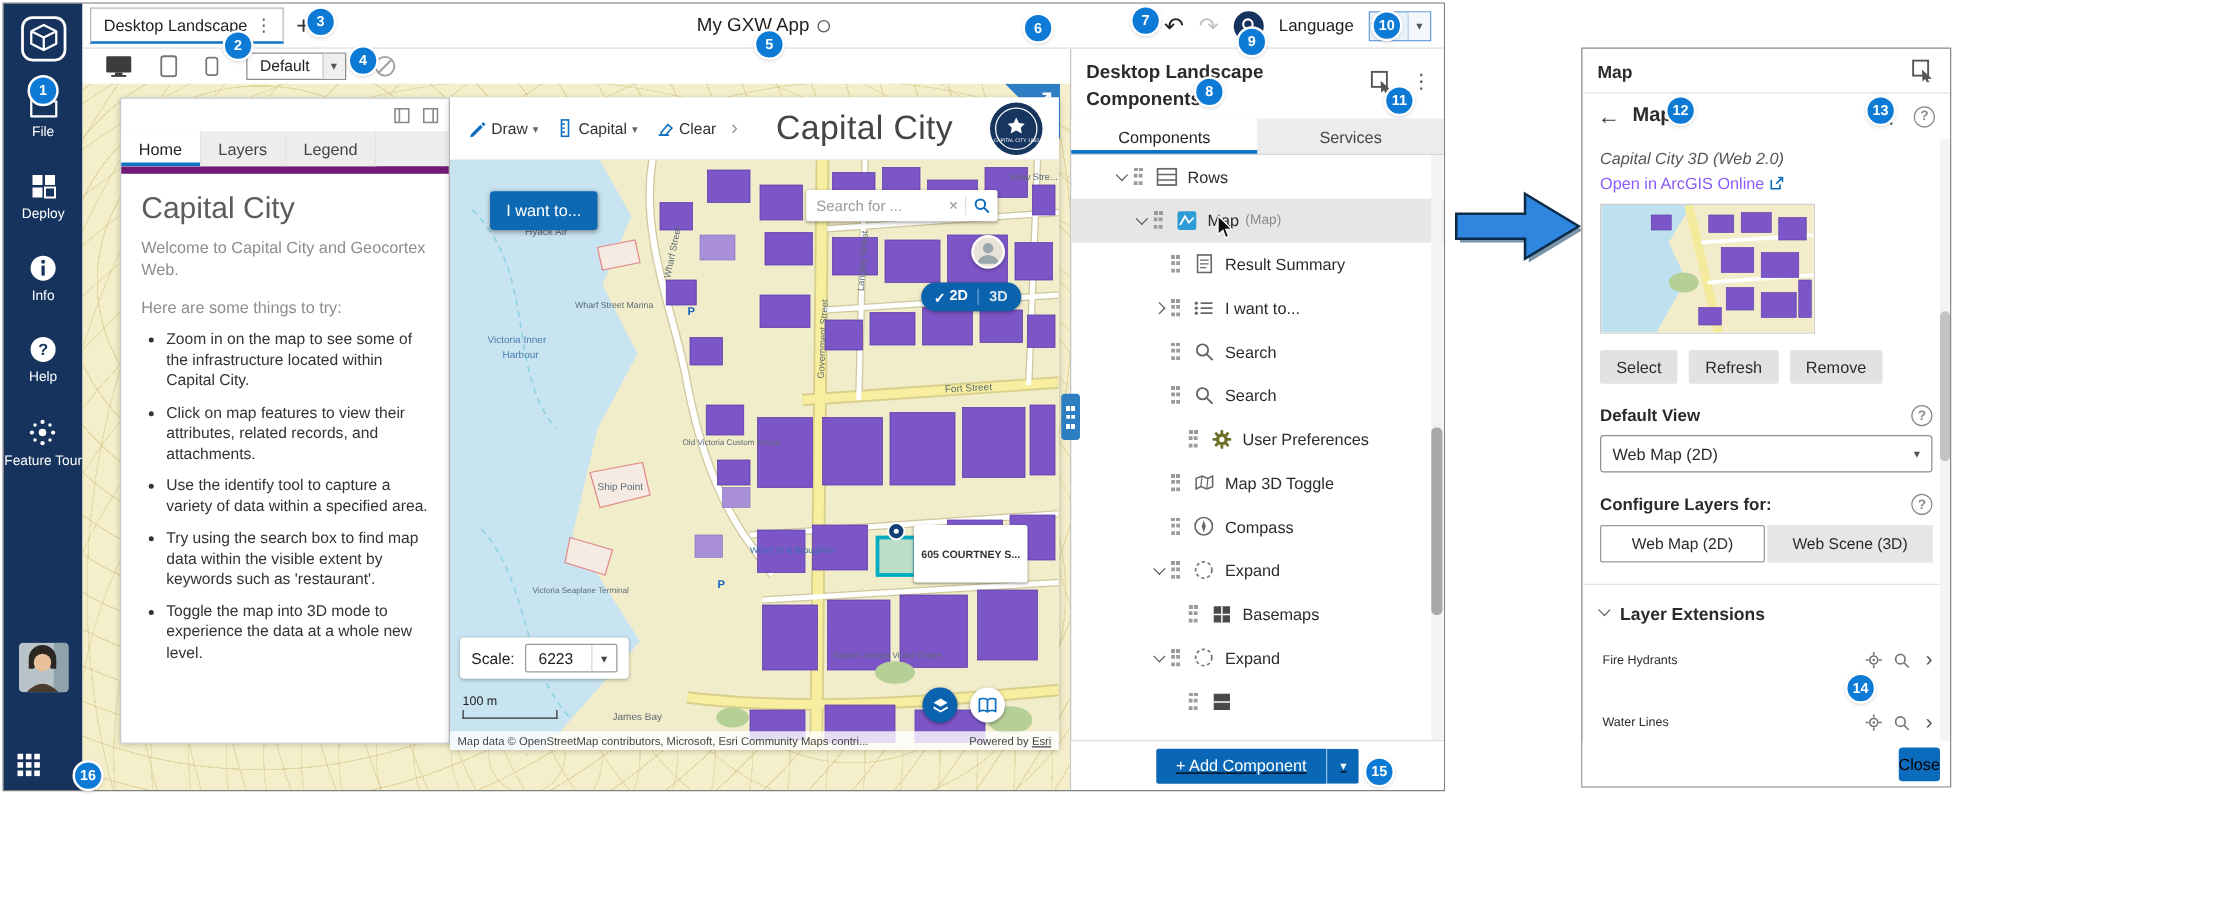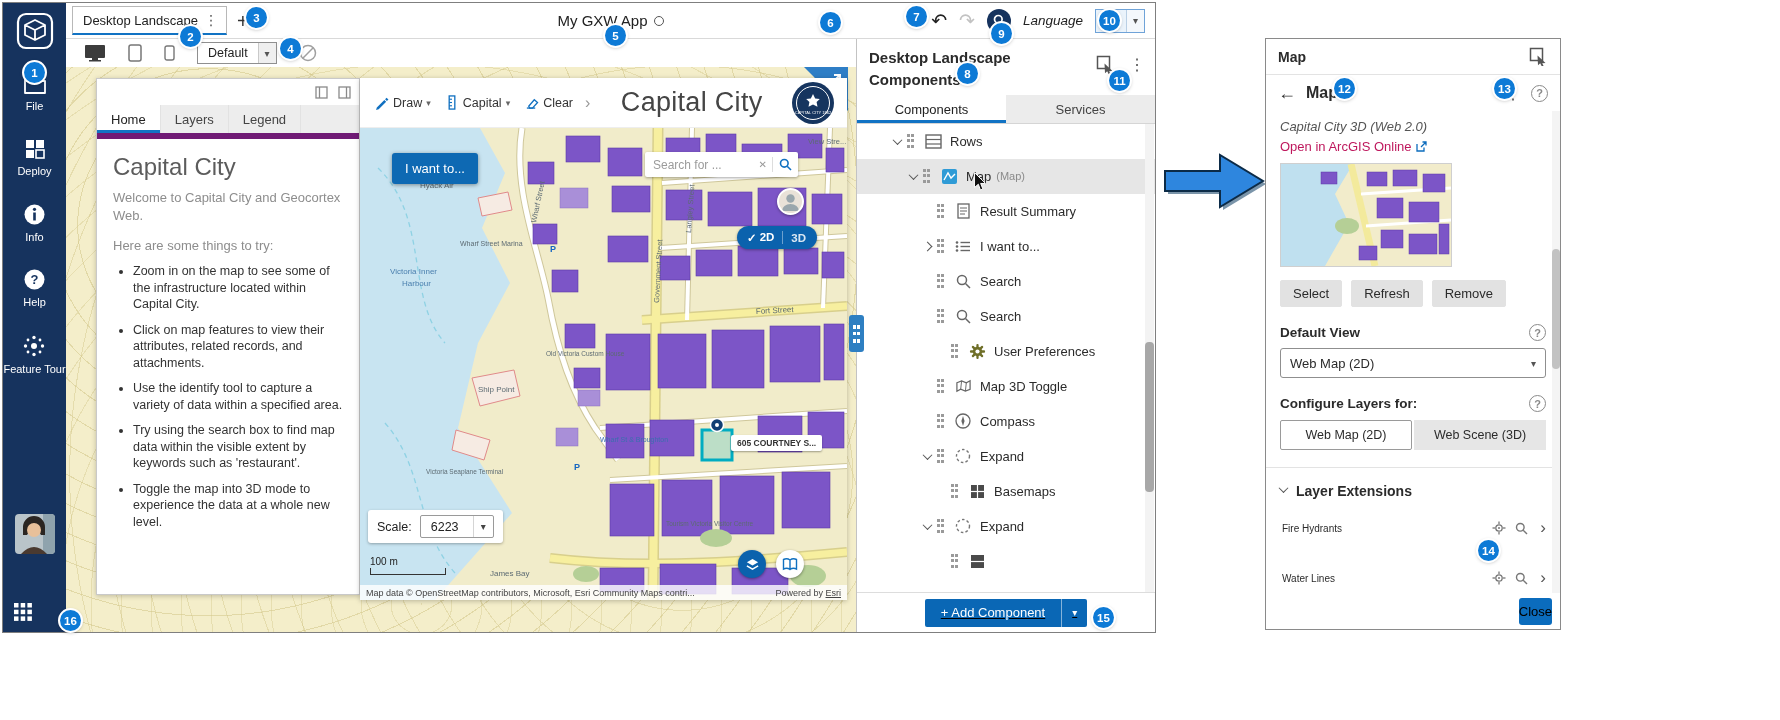--- a/index.html
+++ b/index.html
@@ -20,21 +20,21 @@
   .topbar { height:36px; border-bottom:1px solid #d9d9d9; display:flex; align-items:center; position:relative; background:#fff; }
   .doc-tab { margin-left:6px; height:29px; border:1px solid #b8b8b8; border-bottom:2px solid #1173c4; display:flex; align-items:center; padding:0 2px 0 10px; font-size:13px; color:#222; background:#fff; }
   .doc-tab .kebab { font-size:14px; color:#555; padding:0 6px; }
   .tab-add { font-size:20px; color:#333; padding:0 10px; line-height:1; cursor:pointer; }
   .app-title-wrap { position:absolute; left:0; right:0; display:flex; justify-content:center; align-items:center; gap:6px; pointer-events:none; }
   .app-title { font-size:15px; color:#222; }
   .mod-ring { width:10px; height:10px; border:1.5px solid #555; border-radius:50%; }
   .topbar-right { margin-left:auto; display:flex; align-items:center; gap:12px; padding-right:10px; z-index:2; }
   .undo { font-size:19px; color:#222; } .redo { font-size:19px; color:#c2c2c2; }
   .search-round { width:24px; height:24px; border-radius:50%; background:#16335e; display:flex; align-items:center; justify-content:center; }
-  .lang-label { font-size:13.5px; color:#222;font-style:italic; }
+  .lang-label { font-size:13.5px; color:#222; }
   .lang-select { height:24px; border:1px solid #6fa3d8; background:#eaf3fb; display:flex; align-items:center; font-size:12.5px; color:#222; }
   .lang-select .val { padding:0 8px; }
   .lang-select .car { width:18px; height:100%; border-left:1px solid #b9cfe4; background:#f4f8fc; display:flex; align-items:center; justify-content:center; color:#555; font-size:10px; }
 
   .content-row { flex:1; display:flex; min-height:0; position:relative; }
   .design-col { flex:1; display:flex; flex-direction:column; min-width:0; position:relative; }
 
   
   .device-row { height:28px; display:flex; align-items:center; gap:0; padding-left:18px; background:#fff; }
   .dev-ic { margin-right:22px; display:flex; align-items:center; }
@@ -79,21 +79,21 @@
   .iwt-btn { position:absolute; left:32px; top:25px; background:#0e69b3; color:#fff; font-size:13px; padding:8px 13px; border-radius:3px; box-shadow:0 1px 4px rgba(0,0,0,.4); }
   .map-search { position:absolute; left:285px; top:24px; width:153px; height:25px; background:#fff; border-radius:2px; box-shadow:0 1px 3px rgba(0,0,0,.35); display:flex; align-items:center; }
   .map-search .ph { flex:1; font-size:12px; color:#9b9b9b; padding-left:8px; }
   .map-search .clr { font-size:10px; color:#999; padding:0 5px; }
   .map-search .sep { width:1px; height:15px; background:#ddd; }
   .map-avatar { position:absolute; left:417px; top:60px; width:27px; height:27px; border-radius:50%; background:#e9e2d8; border:2px solid #fff; box-shadow:0 1px 3px rgba(0,0,0,.35); overflow:hidden; }
   .mode-pill { position:absolute; left:377px; top:98px; height:23px; background:#0b62ad; border-radius:12px; display:flex; align-items:center; box-shadow:0 1px 3px rgba(0,0,0,.35); color:#fff; font-size:11.5px; font-weight:bold; }
   .mode-pill .m2 { padding:0 8px 0 10px; display:flex; gap:3px; }
   .mode-pill .div { width:1px; height:13px; background:rgba(255,255,255,.4); }
   .mode-pill .m3 { padding:0 11px 0 8px; color:rgba(255,255,255,.85); }
-  .addr-label { position:absolute; left:371px; top:307px; background:#fff; border-radius:2px; box-shadow:0 1px 2px rgba(0,0,0,.35); font-size:8.5px; font-weight:bold; color:#333; padding:3px 6px; white-space:nowrap; }
+  .addr-label { position:absolute; left:371px; top:292px; background:#fff; border-radius:2px; box-shadow:0 1px 2px rgba(0,0,0,.35); font-size:8.5px; font-weight:bold; color:#333; padding:18px 6px; white-space:nowrap; }
   .scale-box { position:absolute; left:8px; top:382px; background:#fff; border-radius:3px; box-shadow:0 1px 3px rgba(0,0,0,.3); display:flex; align-items:center; gap:8px; padding:5px 9px; }
   .scale-box .lbl { font-size:12.5px; color:#222; }
   .scale-combo { height:23px; border:1px solid #9a9a9a; border-radius:2px; display:flex; align-items:center; }
   .scale-combo .val { font-size:12.5px; color:#222; padding:0 10px; min-width:52px; }
   .scale-combo .car { width:20px; height:100%; display:flex; align-items:center; justify-content:center; font-size:10px; color:#444; border-left:1px solid #d5d5d5; }
   .scalebar { position:absolute; left:10px; top:428px; }
   .scalebar .txt { font-size:10px; color:#222; margin-bottom:1px; }
   .scalebar .bar { width:76px; height:7px; border:1.5px solid #333; border-top:none; }
   .map-round { position:absolute; width:28px; height:28px; border-radius:50%; display:flex; align-items:center; justify-content:center; box-shadow:0 1px 3px rgba(0,0,0,.4); }
   .attribution { position:absolute; left:0; right:0; bottom:0; height:15px; background:rgba(255,255,255,.8); display:flex; justify-content:space-between; align-items:center; font-size:9px; color:#444; padding:0 6px; white-space:nowrap; overflow:hidden; }
@@ -135,21 +135,21 @@
   
   .map-panel { position:absolute; left:1265px; top:38px; width:296px; height:592px; border:1px solid #8a8a8a; background:#fff; display:flex; flex-direction:column; }
   .mp-titlebar { height:36px; border-bottom:1px solid #e3e3e3; display:flex; align-items:center; padding:0 12px; }
   .mp-titlebar .t { font-size:14px; font-weight:bold; color:#2b2b2b; flex:1; }
   .mp-subheader { height:36px; display:flex; align-items:center; gap:10px; padding:0 12px; }
   .mp-back { font-size:18px; color:#333; }
   .mp-heading { font-size:16px; font-weight:bold; color:#2b2b2b; flex:1; }
   .qmark { width:17px; height:17px; border:1.5px solid #8a8a8a; border-radius:50%; color:#8a8a8a; font-size:11px; font-weight:bold; display:flex; align-items:center; justify-content:center; }
   .mp-body { flex:1; padding:8px 14px 0; position:relative; overflow:hidden; }
   .mp-subtitle { font-size:13px; font-style:italic; color:#555; white-space:nowrap; overflow:hidden; text-overflow:ellipsis; }
-  .mp-link { display:flex; align-items:center; gap:4px; color:#be185d; font-size:13px; margin-top:5px; }
+  .mp-link { display:flex; align-items:center; gap:4px; color:#8b5cf6; font-size:13px; margin-top:5px; }
   .mp-thumb { margin-top:9px; width:172px; height:104px; border:1px solid #cfcfcf; }
   .mp-btnrow { display:flex; gap:9px; margin-top:13px; }
   .gray-btn { background:#e2e2e2; border:1px solid #e2e2e2; font-size:13px; color:#2b2b2b; padding:5px 12px; border-radius:2px; }
   .mp-label { display:flex; align-items:center; justify-content:space-between; margin-top:17px; font-size:13.5px; color:#2b2b2b; font-weight:bold; }
   .mp-select { margin-top:7px; height:30px; border:1px solid #8f8f8f; border-radius:3px; display:flex; align-items:center; padding:0 9px; font-size:13px; color:#2b2b2b; }
   .mp-select .car { margin-left:auto; font-size:10px; color:#555; }
   .seg-row { display:flex; margin-top:8px; gap:2px; }
   .seg { flex:1; height:30px; display:flex; align-items:center; justify-content:center; font-size:12.5px; color:#2b2b2b; background:#e6e6e6; border:1px solid #e6e6e6; }
   .seg.active { background:#fff; border:1px solid #9a9a9a; border-radius:2px; }
   .mp-divider { height:1px; background:#e3e3e3; margin:17px -14px 0; }

